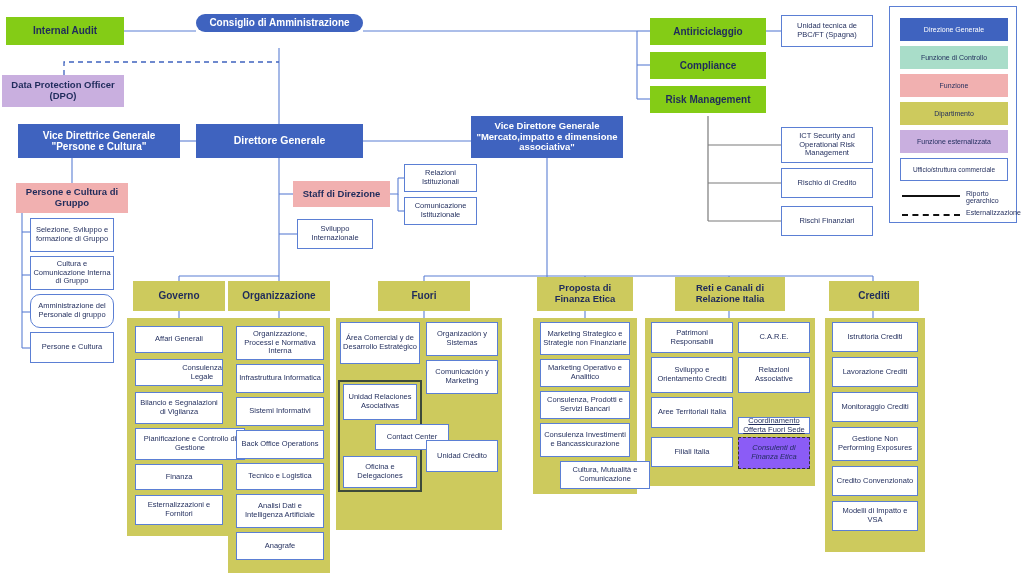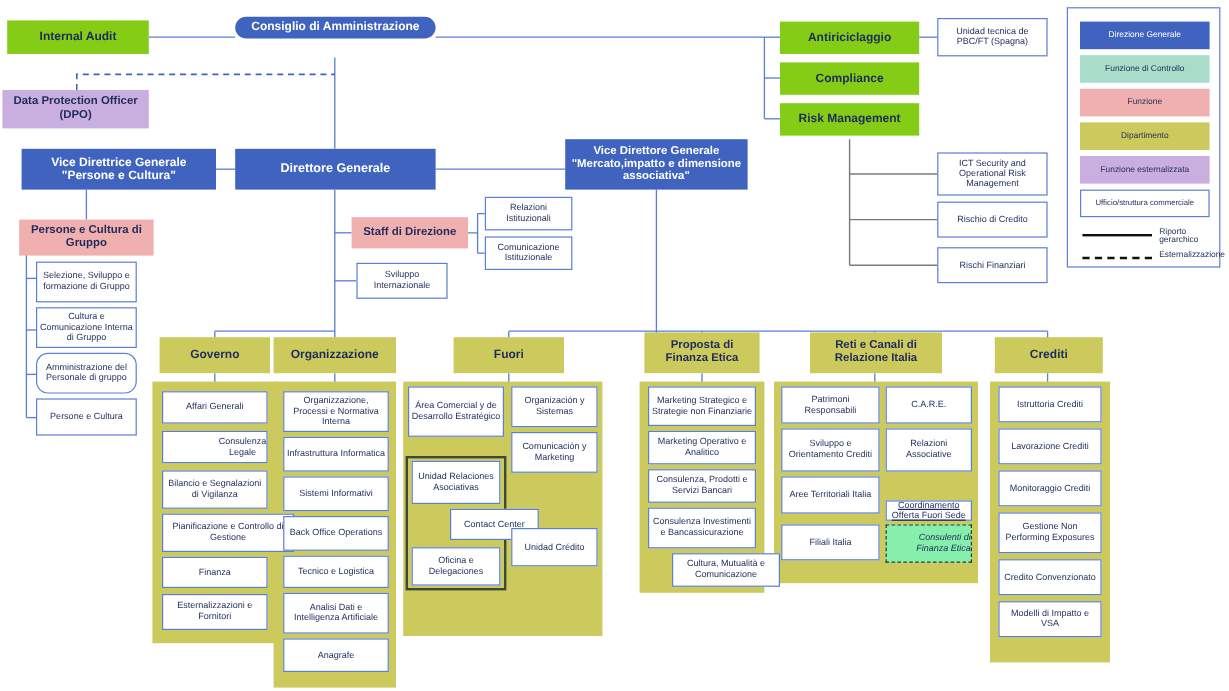--- a/index.html
+++ b/index.html
@@ -48,24 +48,24 @@
     border:1px solid #5b7fd4;
     display:flex;align-items:center;justify-content:center;
     text-align:center;
     font-size:7.5px;
     line-height:1.14;
     z-index:3;
     padding:1px 2px;
   }
   .dashbox{
     position:absolute;box-sizing:border-box;
-    background:#86efac;
+    background:#8b5cf6;
     border:1.5px dashed #333333;
     display:flex;align-items:center;justify-content:center;
-    text-align:right;font-style:italic;font-size:7.5px;line-height:1.15;
+    text-align:center;font-style:italic;font-size:7.5px;line-height:1.15;
     z-index:3;color:#1f2b5b;
   }
   .groupbox{
     position:absolute;box-sizing:border-box;
     border:2px solid #3d4a3a;
     background:transparent;
     z-index:3;
     pointer-events:none;
   }
 

